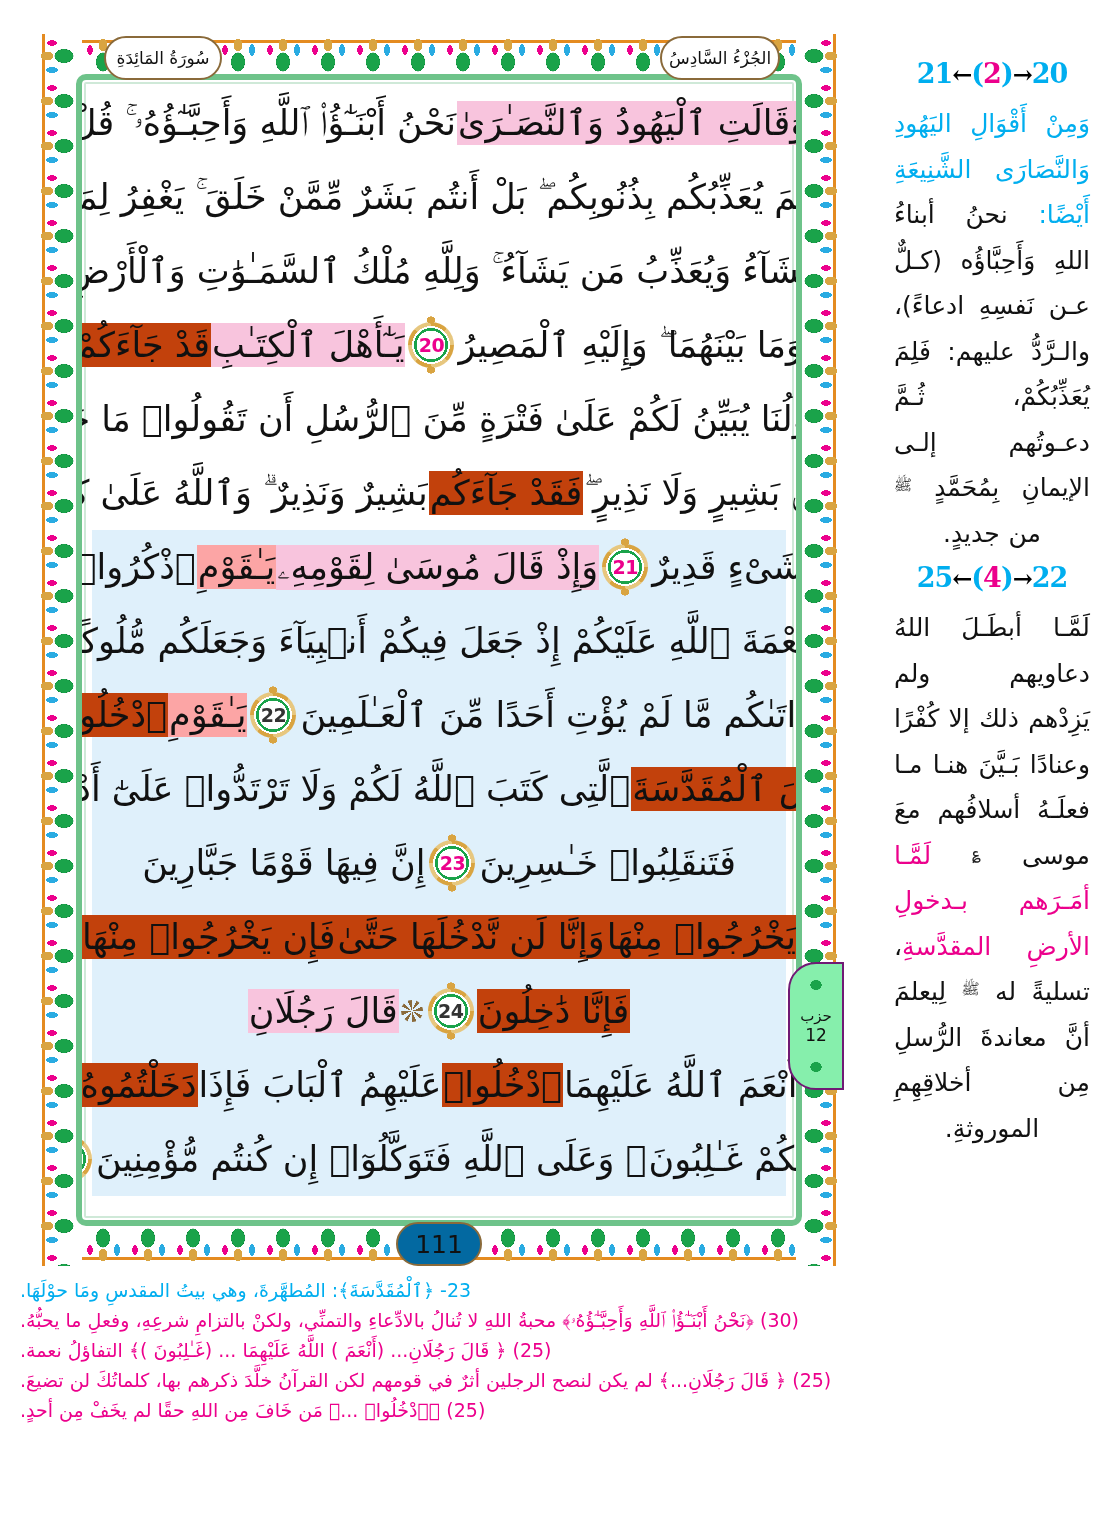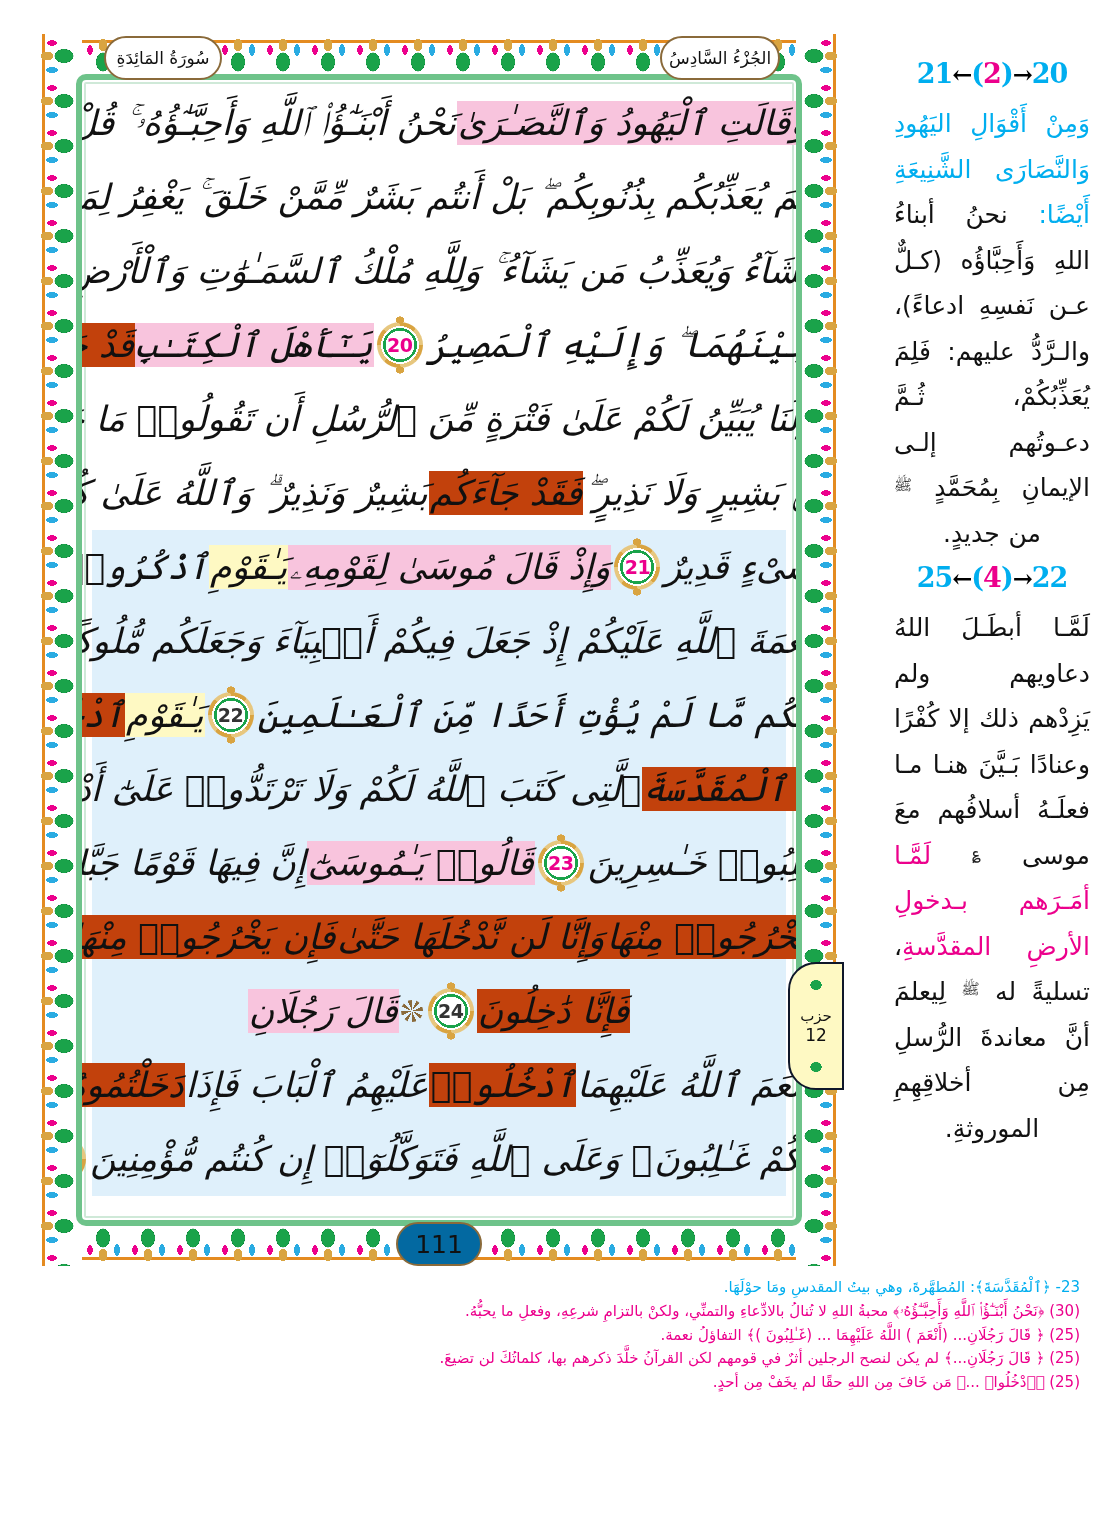--- a/index.html
+++ b/index.html
@@ -128,22 +128,22 @@
     font-family: "DejaVu Sans", sans-serif;
     font-size: 25px; color: #111;
     z-index: 5;
   }
 
   
   #hizb {
     position: absolute;
     top: 928px; right: -2px;
     width: 56px; height: 128px;
-    background: #fef9c3;
-    border: 2px solid #0f172a;
+    background: #86efac;
+    border: 2px solid #701a75;
     border-radius: 28px 0 0 28px;
     display: flex; flex-direction: column;
     align-items: center; justify-content: center;
     z-index: 6;
     font-size: 15px; color: #111; direction: rtl;
   }
   #hizb .hz-num { font-size: 17px; }
   #hizb::before, #hizb::after {
     content: ""; position: absolute; left: 50%; transform: translateX(-50%);
     width: 26px; height: 22px;
@@ -165,24 +165,24 @@
     height: 74px;
     display: flex;
     align-items: center;
     justify-content: center;
     font-size: 35px;
     color: #111;
     white-space: nowrap;
     letter-spacing: -0.5px;
   }
   .qline.blue { background: #dff0fb; }
-  .seg { padding: 2px 1px; font-style: italic; }
+  .seg { padding: 2px 1px; }
   .hl-pink   { background: #f8c4dd; }
   .hl-yellow { background: #c2410c; }
-  .hl-blue   { background: #fef9c3; }
+  .hl-blue   { background: #fca5a5; }
 
   
   .ayah {
     display: inline-flex;
     align-items: center; justify-content: center;
     width: 46px; height: 46px;
     margin: 0 3px;
     position: relative;
     font-family: "DejaVu Sans", sans-serif;
     font-size: 19px;
@@ -221,24 +221,24 @@
   }
 
   
   #footnotes {
     position: absolute;
     top: 1276px; left: 20px; right: 16px;
     direction: rtl;
     text-align: left;
   }
   .fn {
-    font-size: 15px;
+    font-size: 19px;
     line-height: 1.52;
     color: #ec008c;
-    text-align: right;
+    text-align: left;
     direction: rtl;
     white-space: nowrap;
     margin-bottom: 1px;
   }
   .fn.cyan { color: #00aeef; }
 </style>
 </head>
 <body>
 
 <div id="page">
@@ -302,21 +302,20 @@
             <span class="seg hl-blue">يَـٰقَوْمِ</span>
             <span class="seg hl-yellow">ٱدْخُلُوا۟</span>
           </div>
           <div class="qline blue">
             <span class="seg hl-yellow">ٱلْأَرْضَ ٱلْمُقَدَّسَةَ</span>
             <span class="seg"> ٱلَّتِى كَتَبَ ٱللَّهُ لَكُمْ وَلَا تَرْتَدُّوا۟ عَلَىٰٓ أَدْبَارِكُمْ</span>
           </div>
           <div class="qline blue">
             <span class="seg">فَتَنقَلِبُوا۟ خَـٰسِرِينَ</span>
             <span class="ayah">23</span>
-            <span class="seg hl-pink">قَالُوا۟ يَـٰمُوسَىٰٓ</span>
             <span class="seg"> إِنَّ فِيهَا قَوْمًا جَبَّارِينَ</span>
           </div>
           <div class="qline blue">
             <span class="seg hl-yellow"> يَخْرُجُوا۟ مِنْهَا </span>
             <span class="seg hl-yellow">وَإِنَّا لَن نَّدْخُلَهَا حَتَّىٰ</span>
             <span class="seg hl-yellow">فَإِن يَخْرُجُوا۟ مِنْهَا</span>
           </div>
           <div class="qline blue">
             <span class="seg hl-yellow">فَإِنَّا دَٰخِلُونَ</span>
             <span class="ayah white">24</span>

